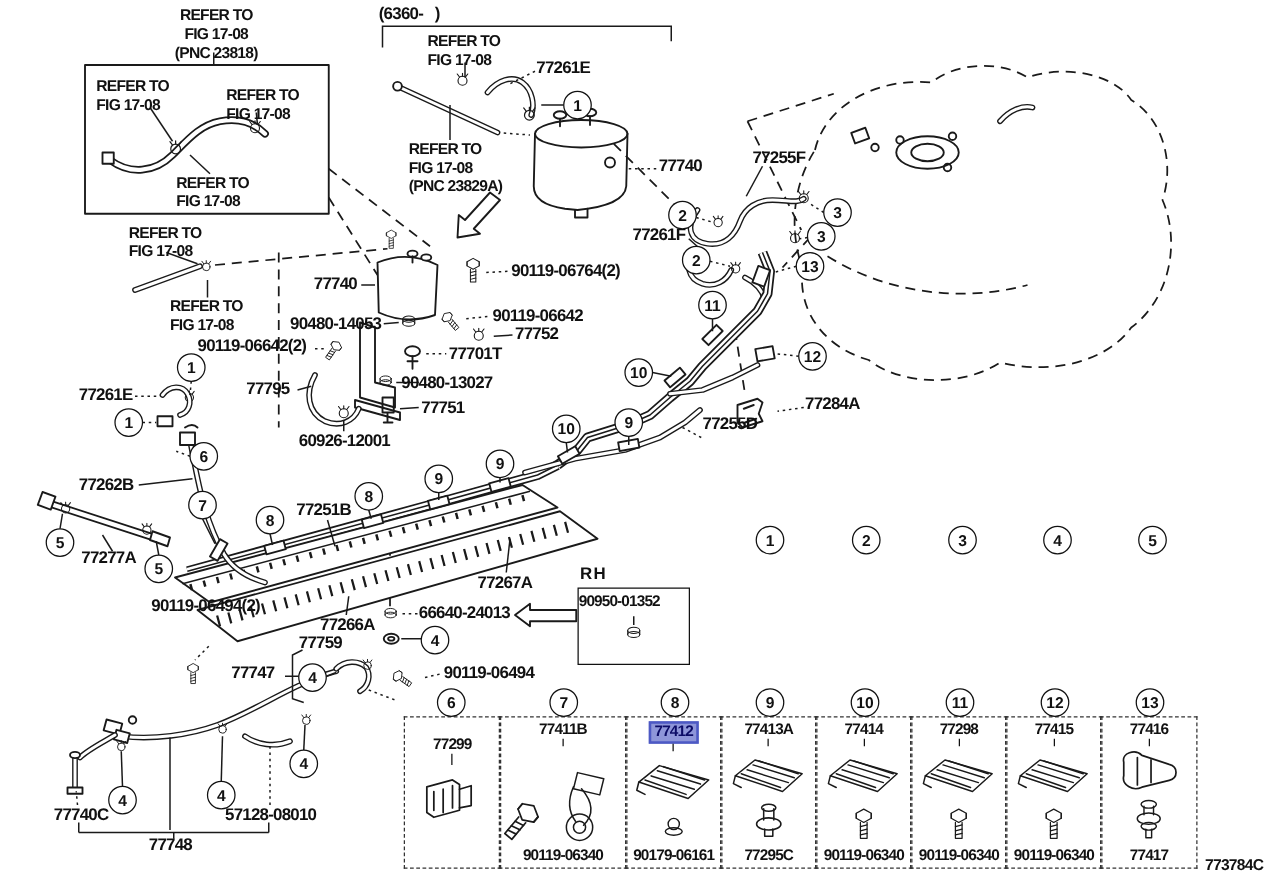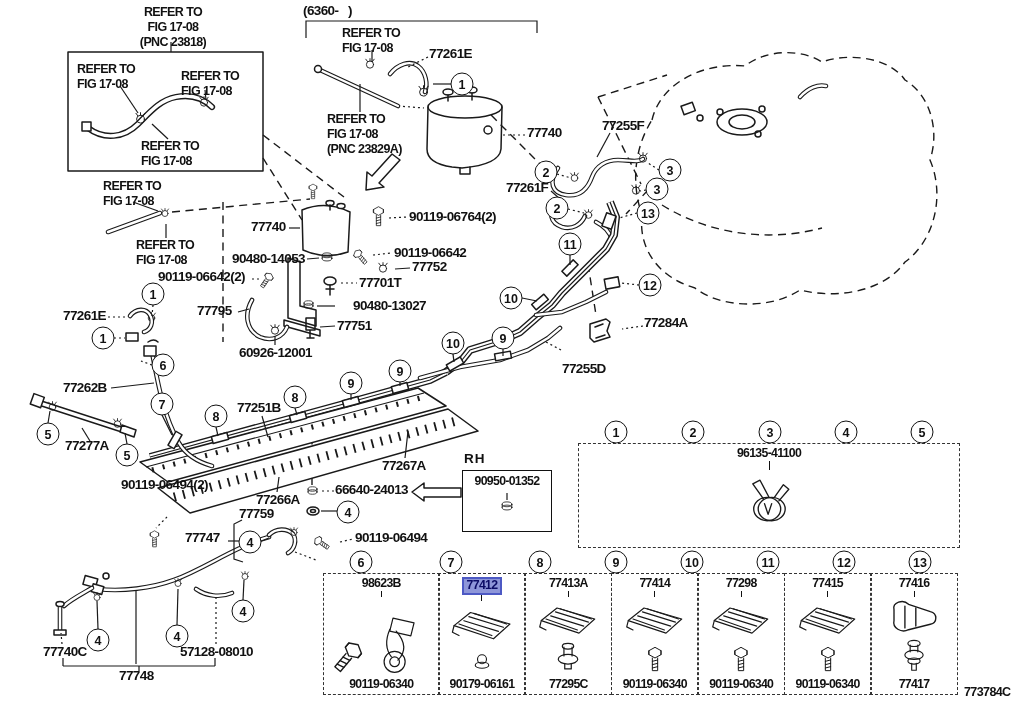--- a/index.html
+++ b/index.html
@@ -30,21 +30,21 @@
   .cell{border:1.6px dashed #333;margin-left:-1.6px;flex:1;display:flex;flex-direction:column;
         align-items:center;padding:3px 1px 2px;box-sizing:border-box}
   .cell:first-child{margin-left:0}
   .cpart{font-weight:bold;font-size:12.3px;letter-spacing:-0.7px;white-space:nowrap;line-height:1.1}
   .vlead{width:0;border-left:1.3px solid #111;height:9px}
   .vlead2{width:0;border-left:1.3px solid #111;height:6px}
   .hl{background:#8e96d9;border:2px solid #4d59c4;color:#0c0c66;padding:0 3px}
   .grow{flex:1 1 auto}
   .iconrow{display:flex;align-items:flex-end;gap:2px}
   .rhbox{position:absolute;left:462px;top:470px;width:90px;height:62px;border:1.7px solid #111;
-         box-sizing:border-box;z-index:2;text-align:center}
+         box-sizing:border-box;z-index:2;}
   .rhbox .cpart{margin-top:4px}
 </style>
 </head>
 <body>
 
 <div class="stage">
 
 <svg width="0" height="0" style="position:absolute" aria-hidden="true">
   <defs>
     <symbol id="sym-spring-clamp" viewBox="0 0 60 60">
@@ -430,31 +430,31 @@
 <div class="lbl" style="left:429px;top:47px">77261E</div>
 <div class="lbl" style="left:527px;top:126px">77740</div>
 <div class="lbl" style="left:602px;top:119px">77255F</div>
 <div class="lbl" style="left:506px;top:181px">77261F</div>
 <div class="lbl" style="left:251px;top:220px">77740</div>
 <div class="lbl" style="left:409px;top:210px">90119-06764(2)</div>
 <div class="lbl" style="left:232px;top:252px">90480-14053</div>
 <div class="lbl" style="left:394px;top:246px">90119-06642</div>
 <div class="lbl" style="left:412px;top:260px">77752</div>
 <div class="lbl" style="left:359px;top:276px">77701T</div>
-<div class="lbl" style="left:353px;top:299px">90480-13027</div>
+<div class="lbl" style="left:321px;top:299px">90480-13027</div>
 <div class="lbl" style="left:337px;top:319px">77751</div>
 <div class="lbl" style="left:158px;top:270px">90119-06642(2)</div>
 <div class="lbl" style="left:197px;top:304px">77795</div>
 <div class="lbl" style="left:63px;top:309px">77261E</div>
 <div class="lbl" style="left:239px;top:346px">60926-12001</div>
 <div class="lbl" style="left:63px;top:381px">77262B</div>
 <div class="lbl" style="left:65px;top:439px">77277A</div>
 <div class="lbl" style="left:237px;top:401px">77251B</div>
 <div class="lbl" style="left:644px;top:316px">77284A</div>
-<div class="lbl" style="left:562px;top:362px">77255D</div>
+<div class="lbl" style="left:562px;top:332px">77255D</div>
 <div class="lbl" style="left:382px;top:459px">77267A</div>
 <div class="lbl" style="left:335px;top:483px">66640-24013</div>
 <div class="lbl" style="left:256px;top:493px">77266A</div>
 <div class="lbl" style="left:121px;top:478px">90119-06494(2)</div>
 <div class="lbl" style="left:239px;top:507px">77759</div>
 <div class="lbl" style="left:185px;top:531px">77747</div>
 <div class="lbl" style="left:355px;top:531px">90119-06494</div>
 <div class="lbl" style="left:43px;top:645px">77740C</div>
 <div class="lbl" style="left:180px;top:645px">57128-08010</div>
 <div class="lbl" style="left:119px;top:669px">77748</div>
@@ -500,32 +500,33 @@
 <div class="co" style="left:361px;top:562px">6</div>
 <div class="co" style="left:451px;top:562px">7</div>
 <div class="co" style="left:540px;top:562px">8</div>
 <div class="co" style="left:616px;top:562px">9</div>
 <div class="co" style="left:692px;top:562px">10</div>
 <div class="co" style="left:768px;top:562px">11</div>
 <div class="co" style="left:844px;top:562px">12</div>
 <div class="co" style="left:920px;top:562px">13</div>
 
 <div class="tbl" style="left:578px;top:443px;width:382px;height:105px">
+</div>
+
+<div class="tbl" style="left:323px;top:573px;width:635px;height:122px">
   <div class="cell">
-    <div class="cpart">96135-41100</div>
+    <div class="cpart" style="margin-top:12px">77299</div>
     <div class="vlead"></div>
-    <svg width="54" height="60" viewBox="0 0 60 60">
-          <use href="#sym-spring-clamp"></use>
-        </svg>
-  </div>
-</div>
-
-<div class="tbl" style="left:323px;top:573px;width:635px;height:122px">
+    <svg width="56" height="50" viewBox="0 0 60 52">
+          <use href="#sym-clip6"></use>
+        </svg>
+    <div class="cpart"></div>
+  </div>
   <div class="cell" style="flex:1.34">
-    <div class="cpart">98623B</div>
+    <div class="cpart">77411B</div>
     <div class="vlead2"></div>
     <div class="iconrow grow">
       <svg width="22" height="40" viewBox="0 0 24 44" style="transform:rotate(40deg)">
             <use href="#sym-bolt"></use>
           </svg>
       <svg width="66" height="68" viewBox="0 0 80 84">
             <use href="#sym-arm"></use>
           </svg>
     </div>
     <div class="cpart">90119-06340</div>

